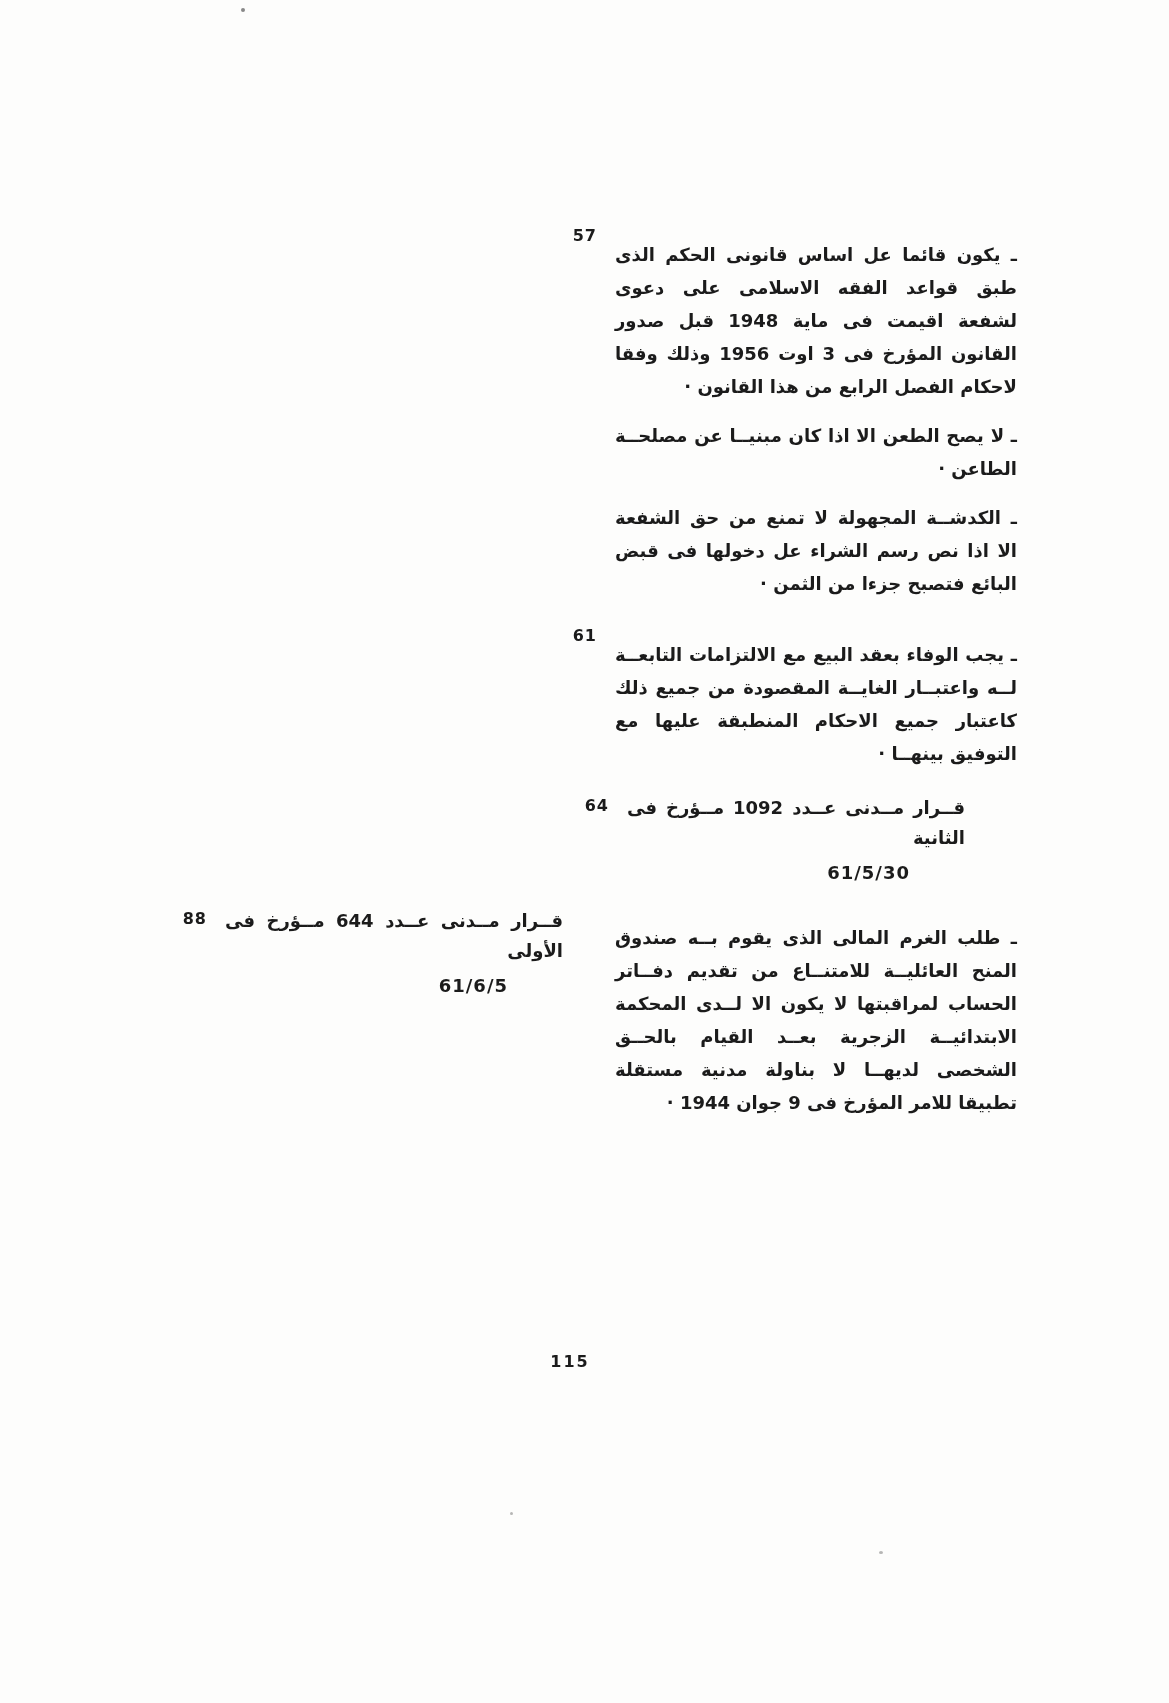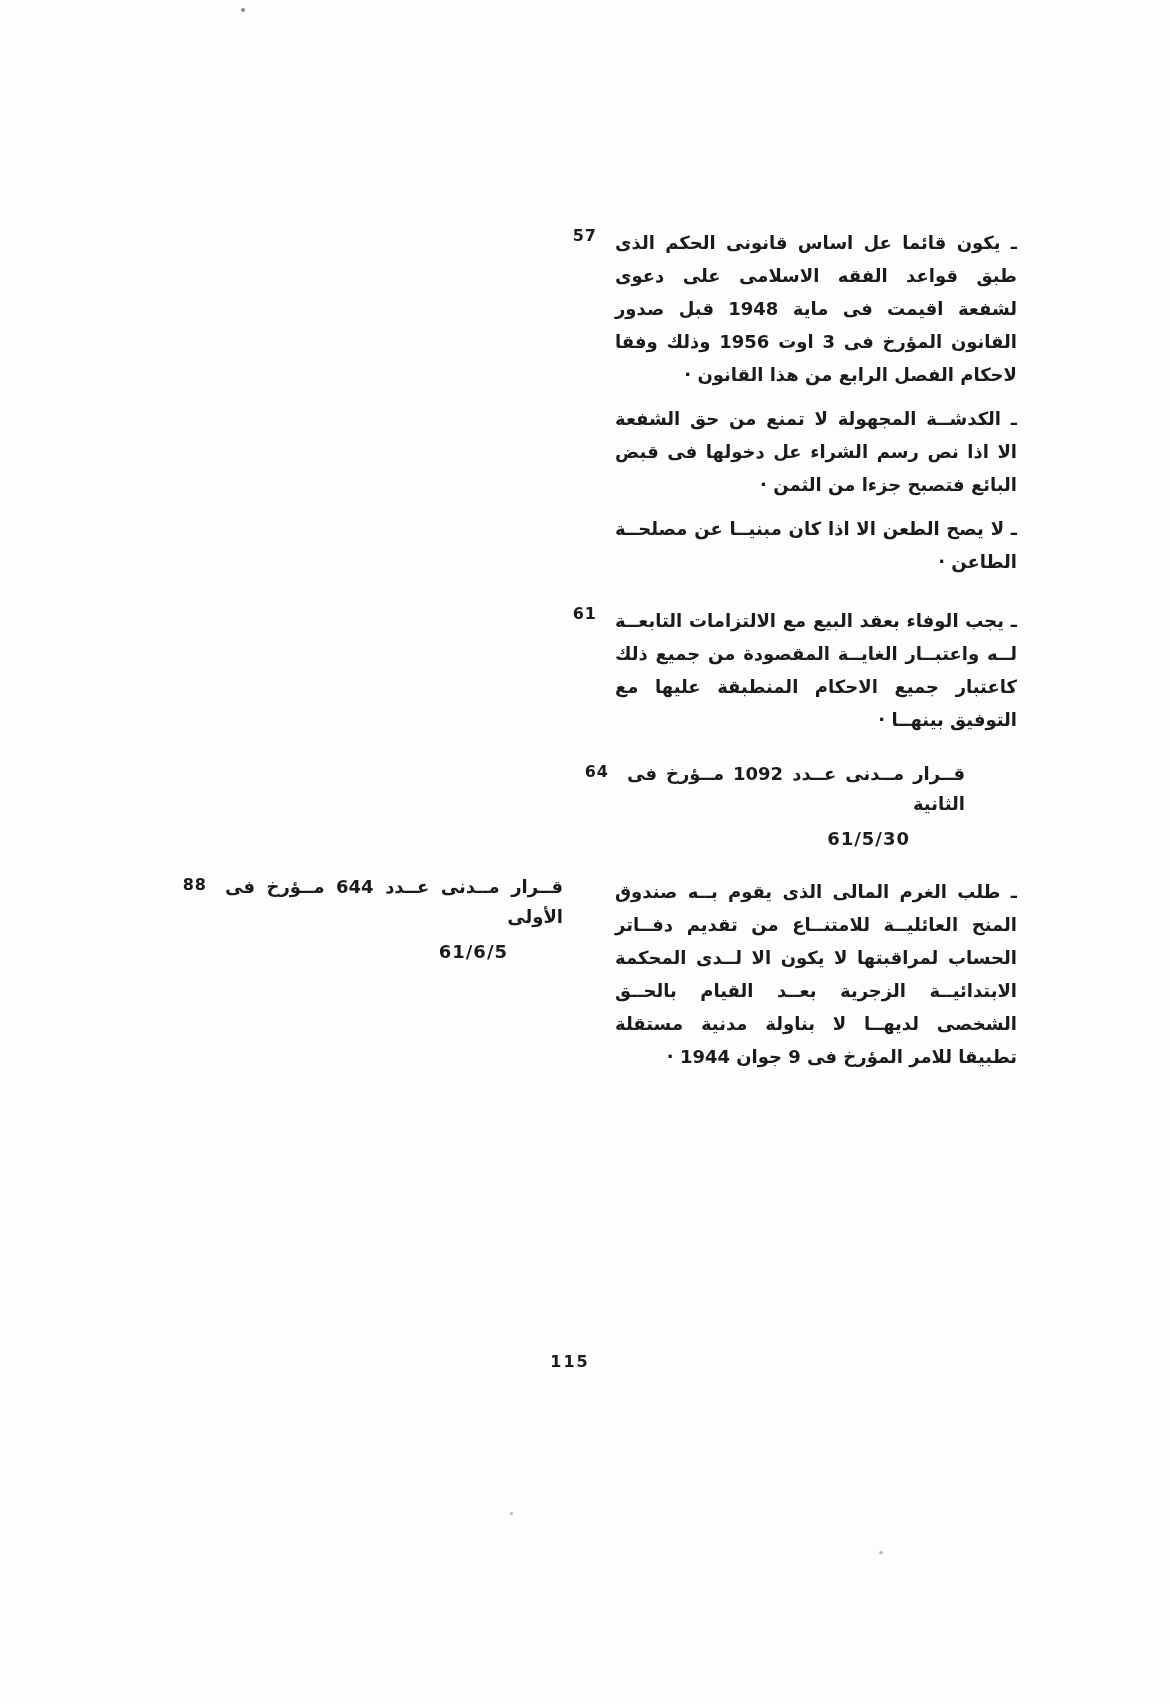--- a/index.html
+++ b/index.html
@@ -28,21 +28,21 @@
     margin-bottom:22px;
   }
   .body-col{
     width:402px;
     font-size:18px;
     font-weight:700;
     line-height:33px;
     text-align:justify;
   }
   .body-col p{
-    margin:4px 0 11px 0;
+    margin:16px 0 11px 0;
   }
   .body-col p:last-child{margin-bottom:0;}
   .ref-col{
     width:338px;
     margin-right:52px; 
     font-size:18px;
     font-weight:700;
     padding-top:1px;
   }
   .ref-line{
@@ -91,22 +91,22 @@
 </head>
 <body>
 
 <div class="page">
 
   <div class="content">
 
     <section class="entry">
       <div class="body-col">
         <p>ـ يكون قائما عل اساس قانونى الحكم الذى طبق قواعد الفقه الاسلامى على دعوى لشفعة اقيمت فى ماية 1948 قبل صدور القانون المؤرخ فى 3 اوت 1956 وذلك وفقا لاحكام الفصل الرابع من هذا القانون ·</p>
+        <p>ـ لا يصح الطعن الا اذا كان مبنيــا عن مصلحــة الطاعن ·</p>
         <p>ـ الكدشــة المجهولة لا تمنع من حق الشفعة الا اذا نص رسم الشراء عل دخولها فى قبض البائع فتصبح جزءا من الثمن ·</p>
-        <p>ـ لا يصح الطعن الا اذا كان مبنيــا عن مصلحــة الطاعن ·</p>
       </div>
       <div class="num-col">57</div>
     </section>
 
     <section class="entry">
       <div class="body-col">
         <p>ـ يجب الوفاء بعقد البيع مع الالتزامات التابعــة لــه واعتبــار الغايــة المقصودة من جميع ذلك كاعتبار جميع الاحكام المنطبقة عليها مع التوفيق بينهــا ·</p>
       </div>
       <div class="num-col">61</div>
     </section>

